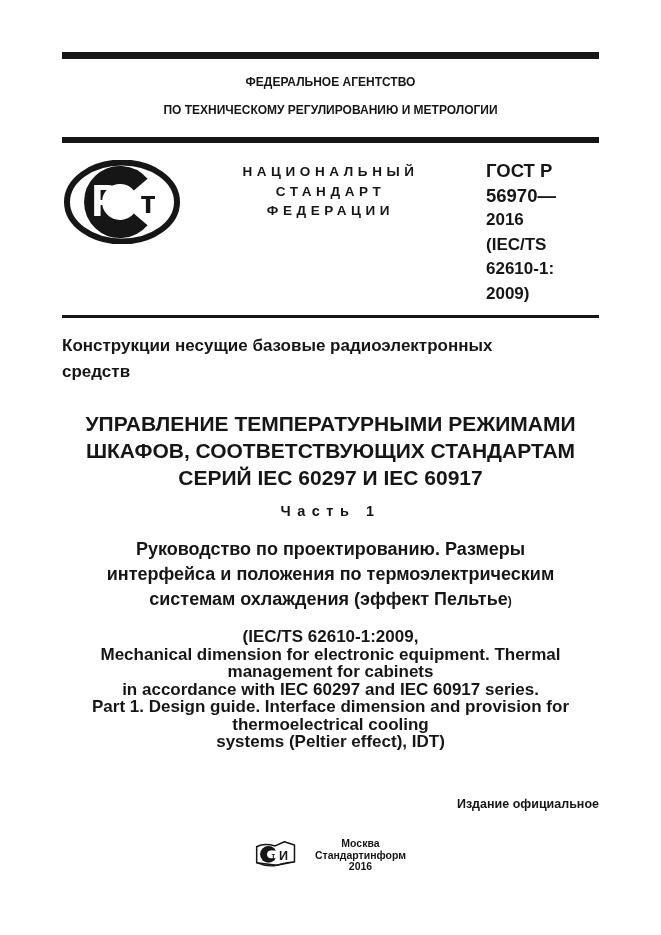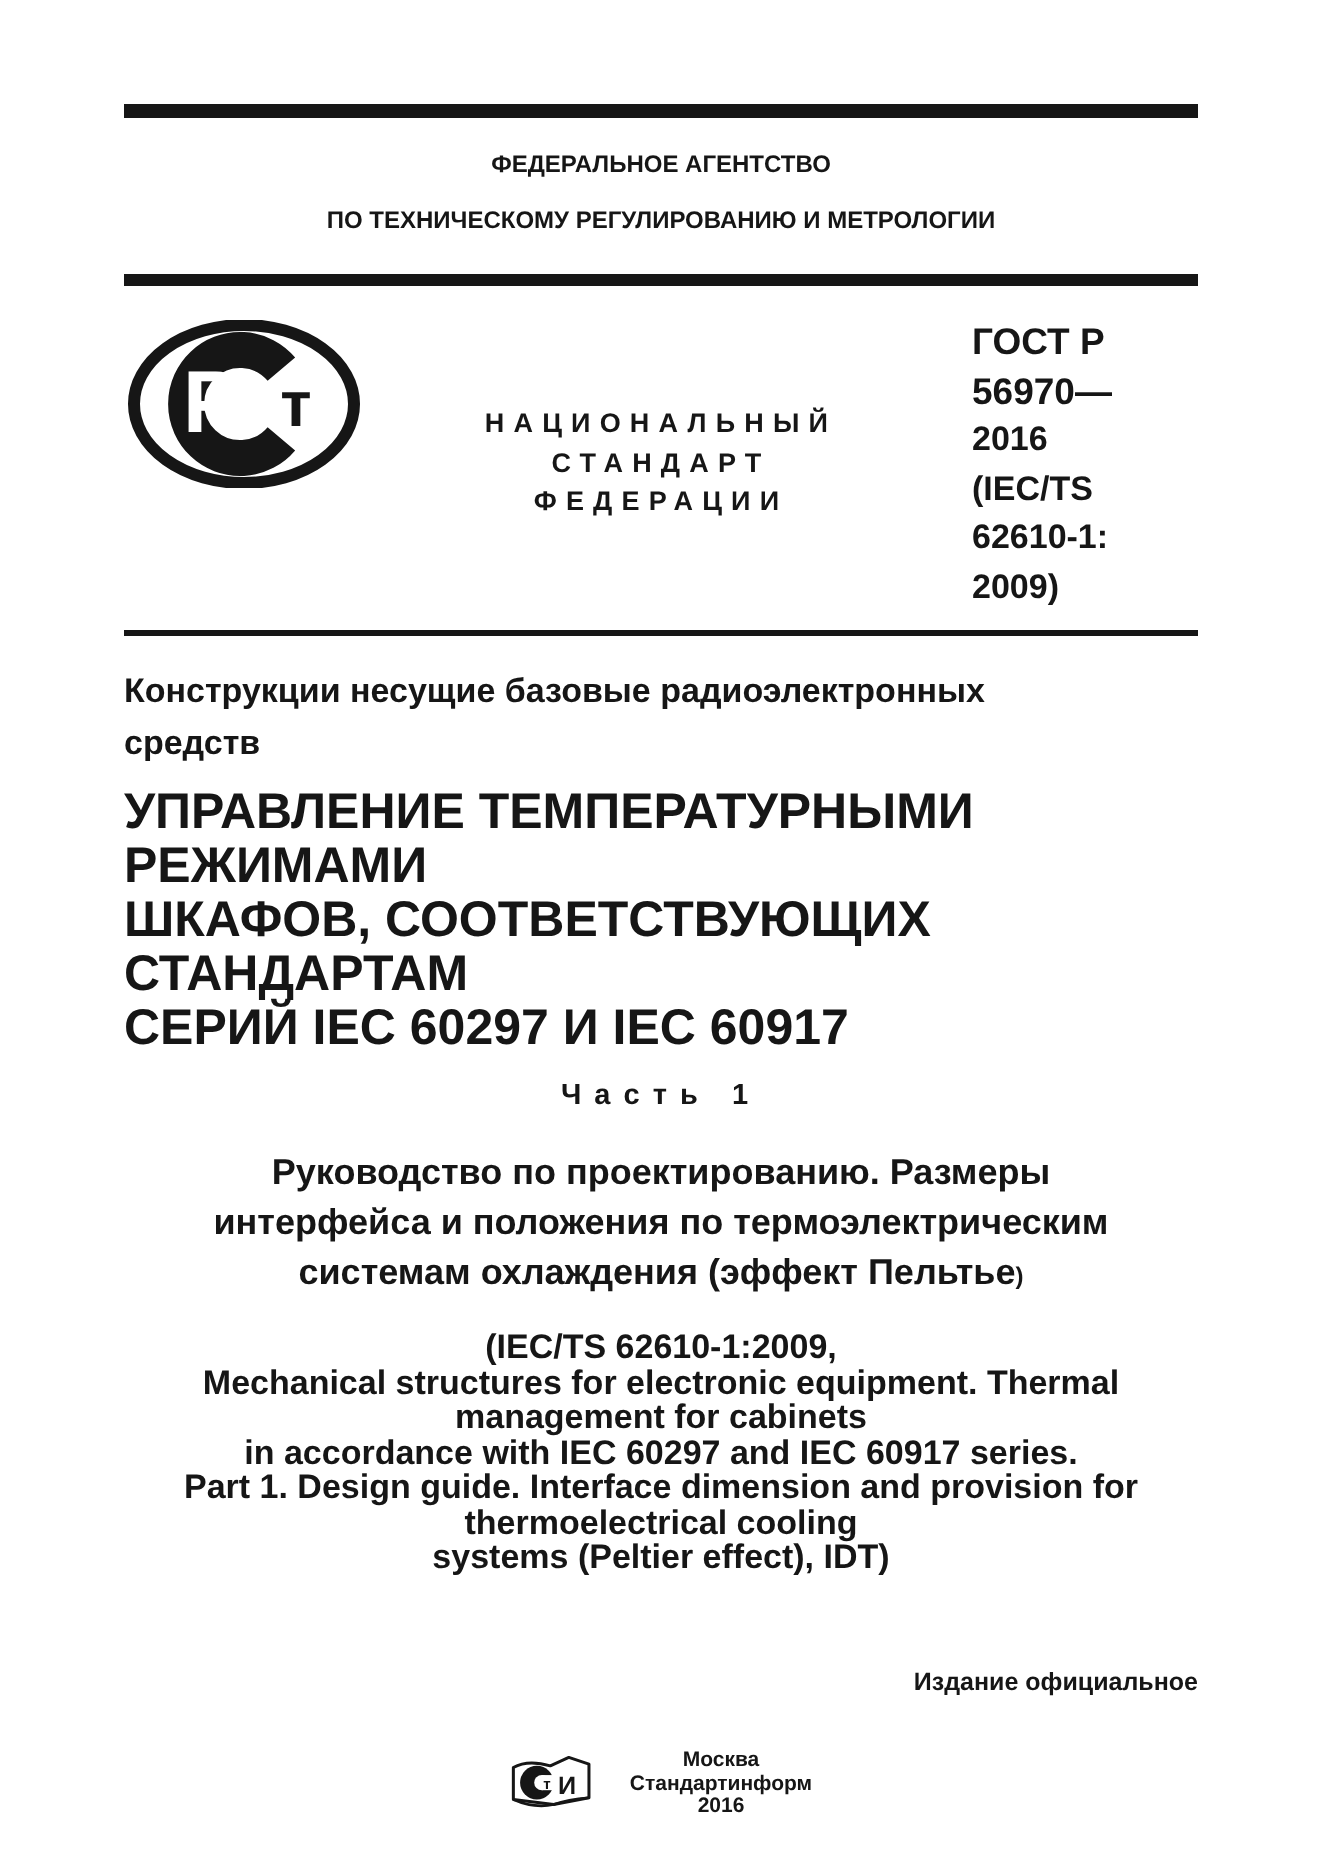--- a/index.html
+++ b/index.html
@@ -20,27 +20,27 @@
   .rule-medium { height: 6px; }
   .rule-thin   { height: 3px; }
 
   .agency { text-align: center; font-size: 12px; line-height: 13px; padding: 17px 0 20px; }
   .agency-line2 { margin-top: 15px; }
 
   .band { position: relative; height: 172px; }
   .rst-logo { position: absolute; left: 1px; top: 17px; width: 118px; height: 84px; }
   .nat-std {
     position: absolute; left: 60px; right: 60px; top: 19px;
-    text-align: center; font-size: 13.5px; line-height: 19.5px; letter-spacing: 0.34em; margin-top: 40px;
+    text-align: center; font-size: 13.5px; line-height: 19.5px; letter-spacing: 0.34em;
   }
   .designation { position: absolute; left: 424px; top: 16px; font-size: 18.5px; line-height: 24.5px; white-space: nowrap; }
   .designation .dsm { font-size: 17px; }
 
   .group-title { margin-top: 15px; text-align: left; font-size: 17px; line-height: 26px; }
-  .main-title  { margin-top: 8px; text-align: left; font-size: 25px; line-height: 27px; }
+  .main-title  { margin-top: 25px; text-align: center; font-size: 21px; line-height: 27px; }
   .part-label  { margin-top: 12px; text-align: center; font-size: 14.5px; letter-spacing: 0.45em; }
   .subtitle    { margin-top: 18px; text-align: center; font-size: 18px; line-height: 25px; }
   .small-paren { font-size: 12px; }
   .english     { margin-top: 14px; text-align: center; font-size: 17px; line-height: 17.5px; }
   .edition     { margin-top: 46px; text-align: right; font-size: 12.5px; }
 
   .publisher { margin-top: 27px; display: flex; justify-content: center; align-items: center; gap: 18px; }
   .si-logo { width: 42px; height: 36px; }
   .pub-text { text-align: center; font-size: 10.5px; line-height: 11.5px; }
 </style>
@@ -100,21 +100,21 @@
     <div class="part-label">Часть 1</div>
 
     <div class="subtitle">
       <div>Руководство по проектированию. Размеры</div>
       <div>интерфейса и положения по термоэлектрическим</div>
       <div><span>системам охлаждения (эффект Пельтье</span><span class="small-paren">)</span></div>
     </div>
 
     <div class="english">
       <div>(IEC/TS 62610-1:2009,</div>
-      <div>Mechanical structures for electronic equipment. Thermal management for cabinets</div>
+      <div>Mechanical dimension for electronic equipment. Thermal management for cabinets</div>
       <div>in accordance with IEC 60297 and IEC 60917 series.</div>
       <div>Part 1. Design guide. Interface dimension and provision for thermoelectrical cooling</div>
       <div>systems (Peltier effect), IDT)</div>
     </div>
 
     <div class="edition">Издание официальное</div>
 
     <div class="publisher">
       <svg class="si-logo" viewBox="0 0 50 42">
         <path d="M2 10 C9 6 17 7 24 9 L35 4 L47 8 L47 28 L26 32 L2 29 Z" fill="#ffffff" stroke="#161616" stroke-width="1.8" stroke-linejoin="round"></path>

